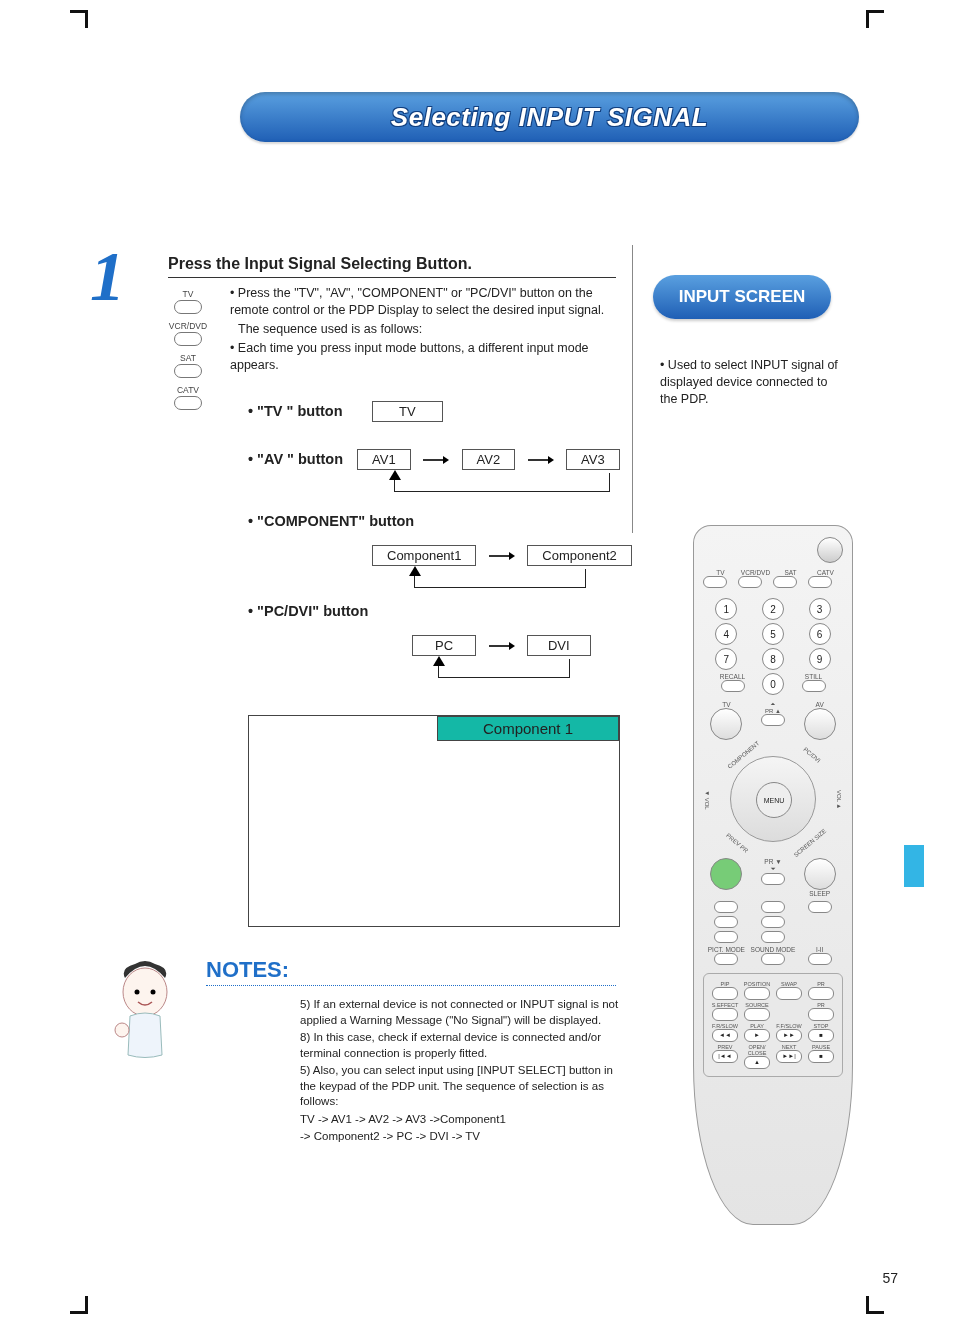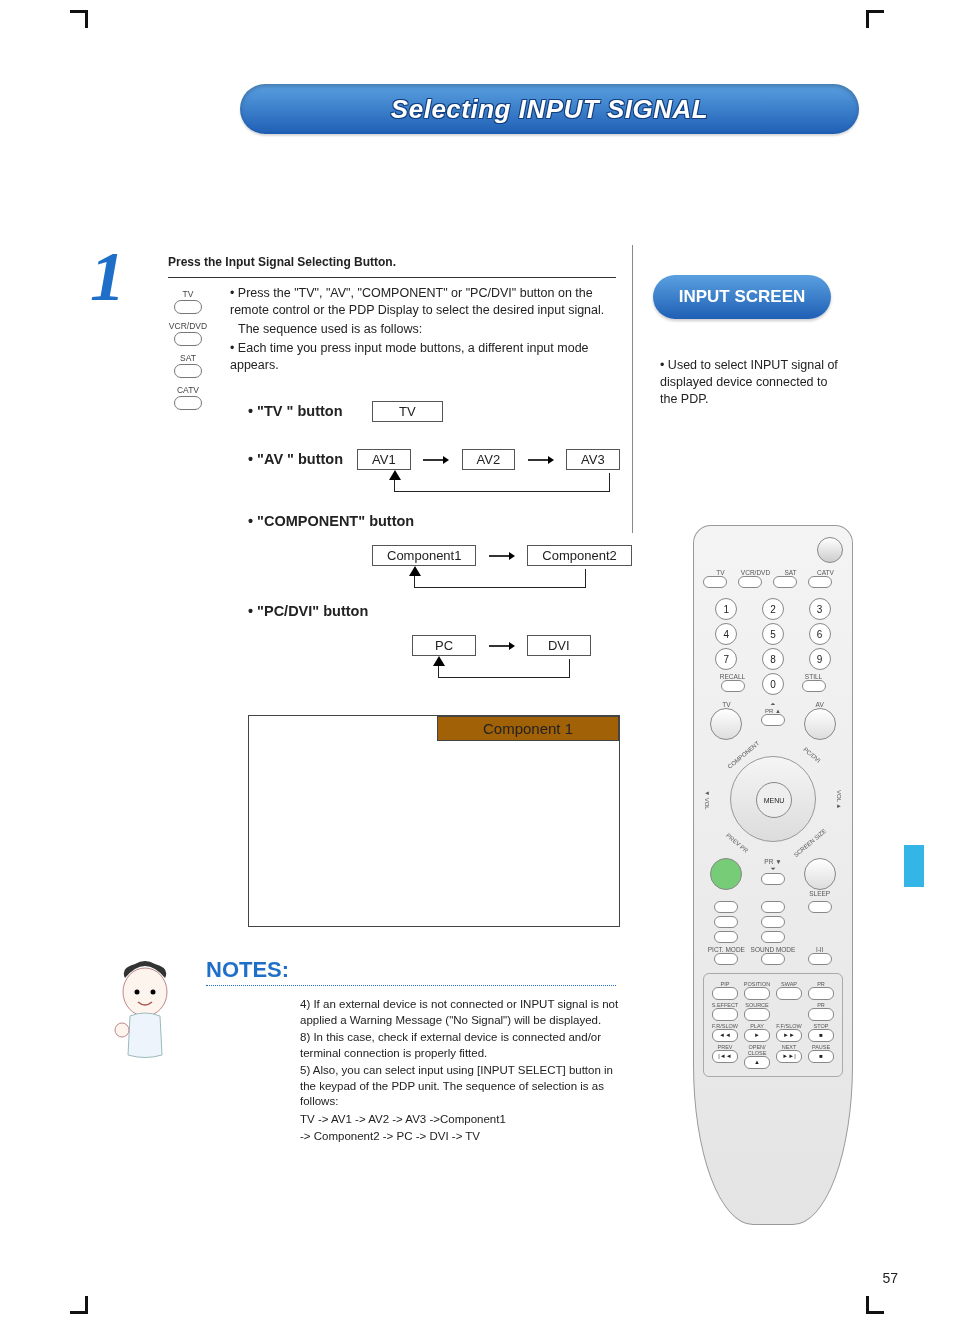--- a/index.html
+++ b/index.html
@@ -1,44 +1,44 @@
 <!DOCTYPE html>
 <html><head>
 <meta charset="utf-8">
 <style>
   body{margin:0;background:#fff;font-family:"Segoe UI",Arial,sans-serif;color:#222}
-  .page{width:954px;height:1324px;position:relative;box-sizing:border-box;padding:12px 40px 22px 40px}
+  .page{width:954px;height:1324px;position:relative;box-sizing:border-box;padding:20px 40px 22px 40px}
   .crop{position:absolute;background:#111}
   .crop.tl1{left:70px;top:10px;width:18px;height:3px}.crop.tl2{left:85px;top:10px;width:3px;height:18px}
   .crop.tr1{right:70px;top:10px;width:18px;height:3px}.crop.tr2{right:85px;top:10px;width:3px;height:18px}
   .crop.bl1{left:70px;bottom:10px;width:18px;height:3px}.crop.bl2{left:85px;bottom:10px;width:3px;height:18px}
   .crop.br1{right:70px;bottom:10px;width:18px;height:3px}.crop.br2{right:85px;bottom:10px;width:3px;height:18px}
   .title-bar{margin:72px 55px 0 200px;height:50px;background:linear-gradient(#5aa0e0,#1f5fb5);border-radius:25px;display:flex;align-items:center;justify-content:center;box-shadow:0 2px 4px rgba(0,0,0,.25) inset,0 2px 2px rgba(0,0,0,.15)}
   .title-bar span{font-size:26px;font-weight:700;font-style:italic;color:#fff;letter-spacing:.5px;text-shadow:1px 1px 0 #124080,-1px -1px 0 #124080,1px -1px 0 #124080,-1px 1px 0 #124080}
   .content{position:absolute;top:245px;left:0;right:0;bottom:45px}
   .vline{position:absolute;left:632px;top:0;width:0;border-left:1px solid #888;height:288px}
   .step-num{position:absolute;left:90px;top:-8px;font-size:70px;font-style:italic;font-weight:700;color:#1f6fc8;font-family:Georgia,serif}
-  .step-head{position:absolute;left:168px;top:10px;font-weight:700;font-size:12px}
+  .step-head{position:absolute;left:168px;top:10px;font-weight:700;font-size:16px}
   .hr{position:absolute;left:168px;top:32px;width:448px;border-top:1px solid #333}
   .btn-col{position:absolute;left:158px;top:44px;width:60px;font-size:8.5px;color:#444;text-align:center}
   .pill{width:26px;height:12px;border:1.2px solid #777;border-radius:7px;margin:1px auto 7px}
   .body-text{position:absolute;left:230px;top:40px;width:380px;font-size:12.5px;line-height:1.35}
   .body-text p{margin:0 0 2px}
   .seq{position:absolute;left:248px;font-weight:700;font-size:14.5px}
   .seq1{top:158px}.seq2{top:206px}.seq3{top:268px}.seq4{top:358px}
   .box{display:inline-block;border:1px solid #555;padding:2px 14px;font-size:13px;background:#fff;font-weight:400}
   .row1{position:absolute;left:372px;top:156px}
   .row2{position:absolute;left:357px;top:204px}
   .row3{position:absolute;left:372px;top:300px}
   .row4{position:absolute;left:412px;top:390px}
   .arr{display:inline-block;vertical-align:middle;margin:0 8px}
   .arr svg{display:block}
   .loop-line{position:absolute;border:1px solid #222;border-top:none}
   .screen-box{position:absolute;left:248px;top:470px;width:370px;height:210px;border:1.5px solid #444;background:#fff}
-  .screen-label{position:absolute;right:0;top:0;width:180px;border:1px solid #444;background:#a16207;text-align:center;font-size:15px;padding:3px 0}
+  .screen-label{position:absolute;right:0;top:0;width:180px;border:1px solid #444;background:#14b8a6;text-align:center;font-size:15px;padding:3px 0}
   .notes-head{position:absolute;left:206px;top:712px;font-size:22px;font-weight:700;color:#1f6fc8}
   .notes-rule{position:absolute;left:206px;top:740px;width:410px;border-top:1.5px dotted #1f6fc8}
   .notes-body{position:absolute;left:300px;top:752px;width:320px;font-size:11.5px;line-height:1.35}
   .notes-body p{margin:0 0 2px}
   .char{position:absolute;left:100px;top:715px;width:90px;height:100px}
   .sidebar-pill{position:absolute;left:653px;top:30px;width:178px;height:44px;background:linear-gradient(#5aa0e0,#1f5fb5);border-radius:22px;display:flex;align-items:center;justify-content:center;color:#fff;font-weight:700;font-size:17px;box-shadow:0 2px 3px rgba(0,0,0,.2)}
   .sidebar-text{position:absolute;left:660px;top:112px;width:180px;font-size:12.5px;line-height:1.35}
   .tab-mark{position:absolute;right:30px;top:600px;width:20px;height:42px;background:#33b5e5}
   .remote{position:absolute;left:693px;top:280px;width:160px;height:700px}
   .remote-body{position:absolute;inset:0;background:linear-gradient(#f4f4f4,#e4e4e4);border:1px solid #999;border-radius:18px 18px 60px 60px/18px 18px 160px 160px}
@@ -168,21 +168,21 @@
           <circle cx="37" cy="32" r="2.5"></circle>
           <circle cx="53" cy="32" r="2.5"></circle>
           <path d="M38 42 Q45 48 52 42" stroke="#a55" fill="none" stroke-width="1.5"></path>
           <path d="M30 56 Q45 50 60 56 L62 95 Q45 100 28 95 Z" fill="#eef4fb" stroke="#9bb"></path>
           <circle cx="22" cy="70" r="7" fill="#fdf4ee" stroke="#b88"></circle>
         </svg>
     </div>
     <div class="notes-head">NOTES:</div>
     <div class="notes-rule"></div>
     <div class="notes-body">
-      <p>4) If an external device is not connected or INPUT signal is not applied a Warning Message ("No Signal") will be displayed.</p>
+      <p>5) If an external device is not connected or INPUT signal is not applied a Warning Message ("No Signal") will be displayed.</p>
       <p>8) In this case, check if external device is connected and/or terminal connection is properly fitted.</p>
       <p>5) Also, you can select input using [INPUT SELECT] button in the keypad of the PDP unit. The sequence of selection is as follows:</p>
       <p>TV -&gt; AV1 -&gt; AV2 -&gt; AV3 -&gt;Component1</p>
       <p>-&gt; Component2 -&gt; PC -&gt; DVI -&gt; TV</p>
     </div>
 
     <div class="sidebar-pill">
       <span>INPUT SCREEN</span>
     </div>
     <div class="sidebar-text">• Used to select INPUT signal of displayed device connected to the PDP.</div>

